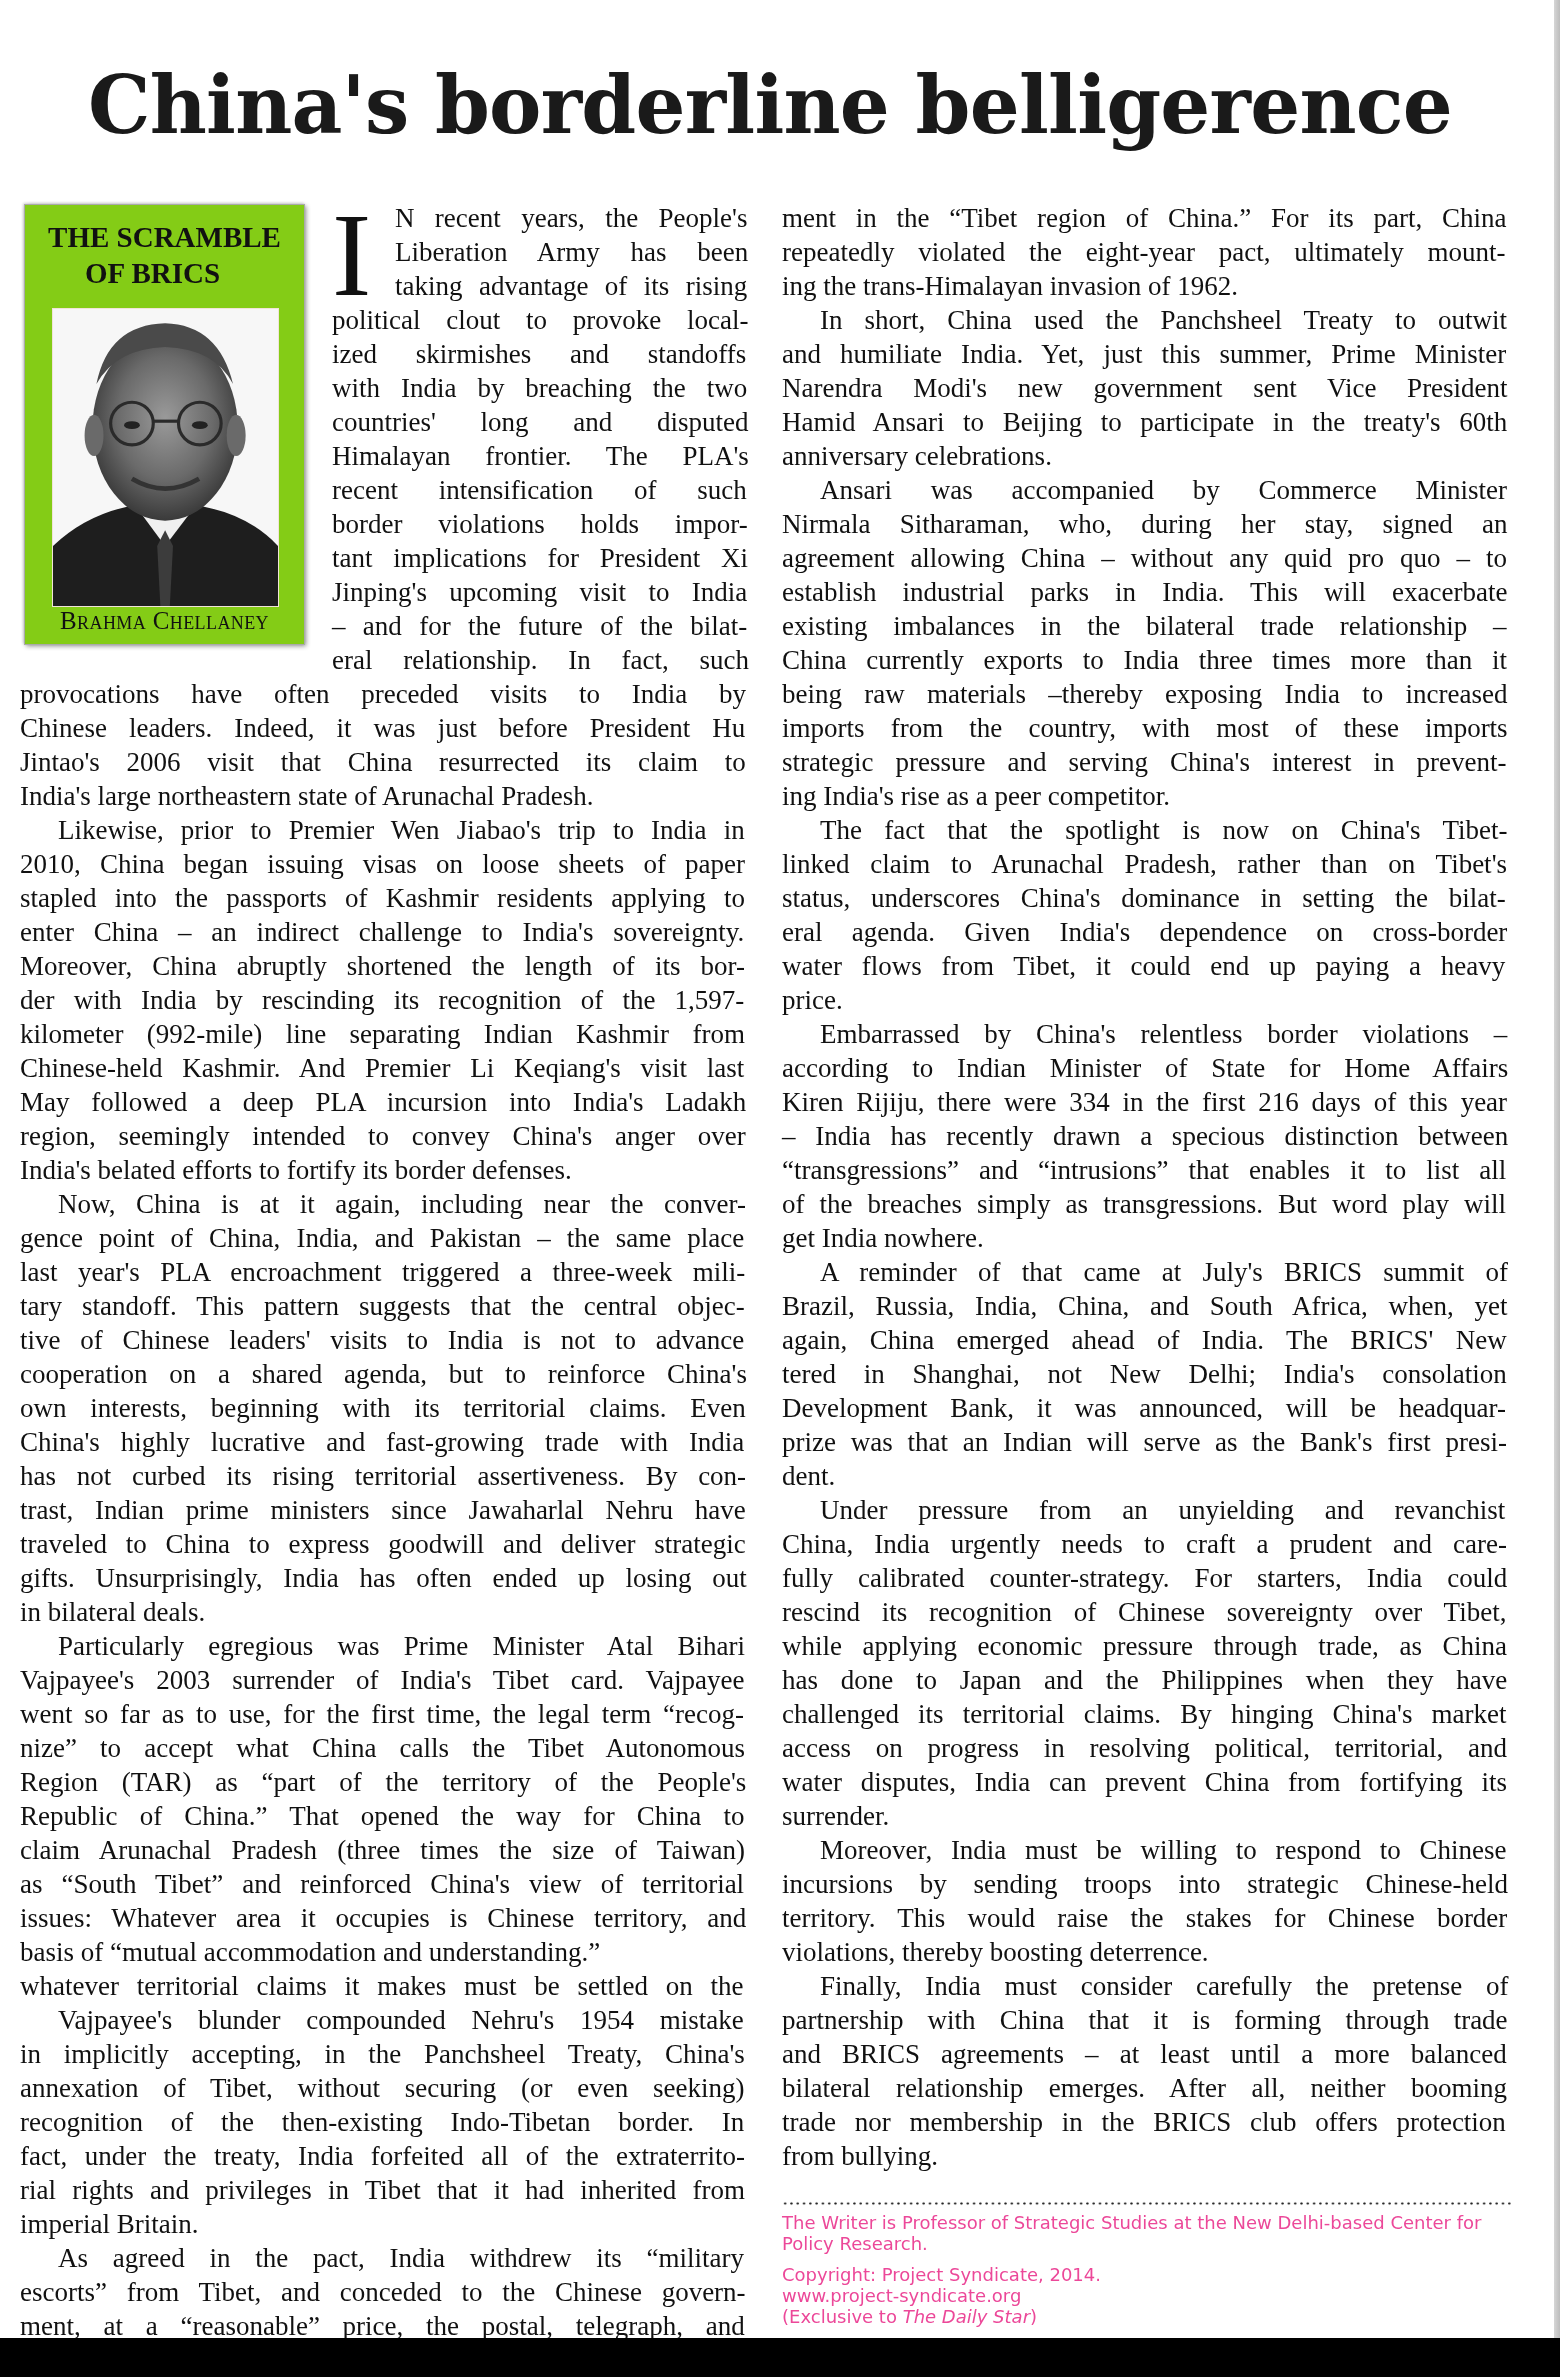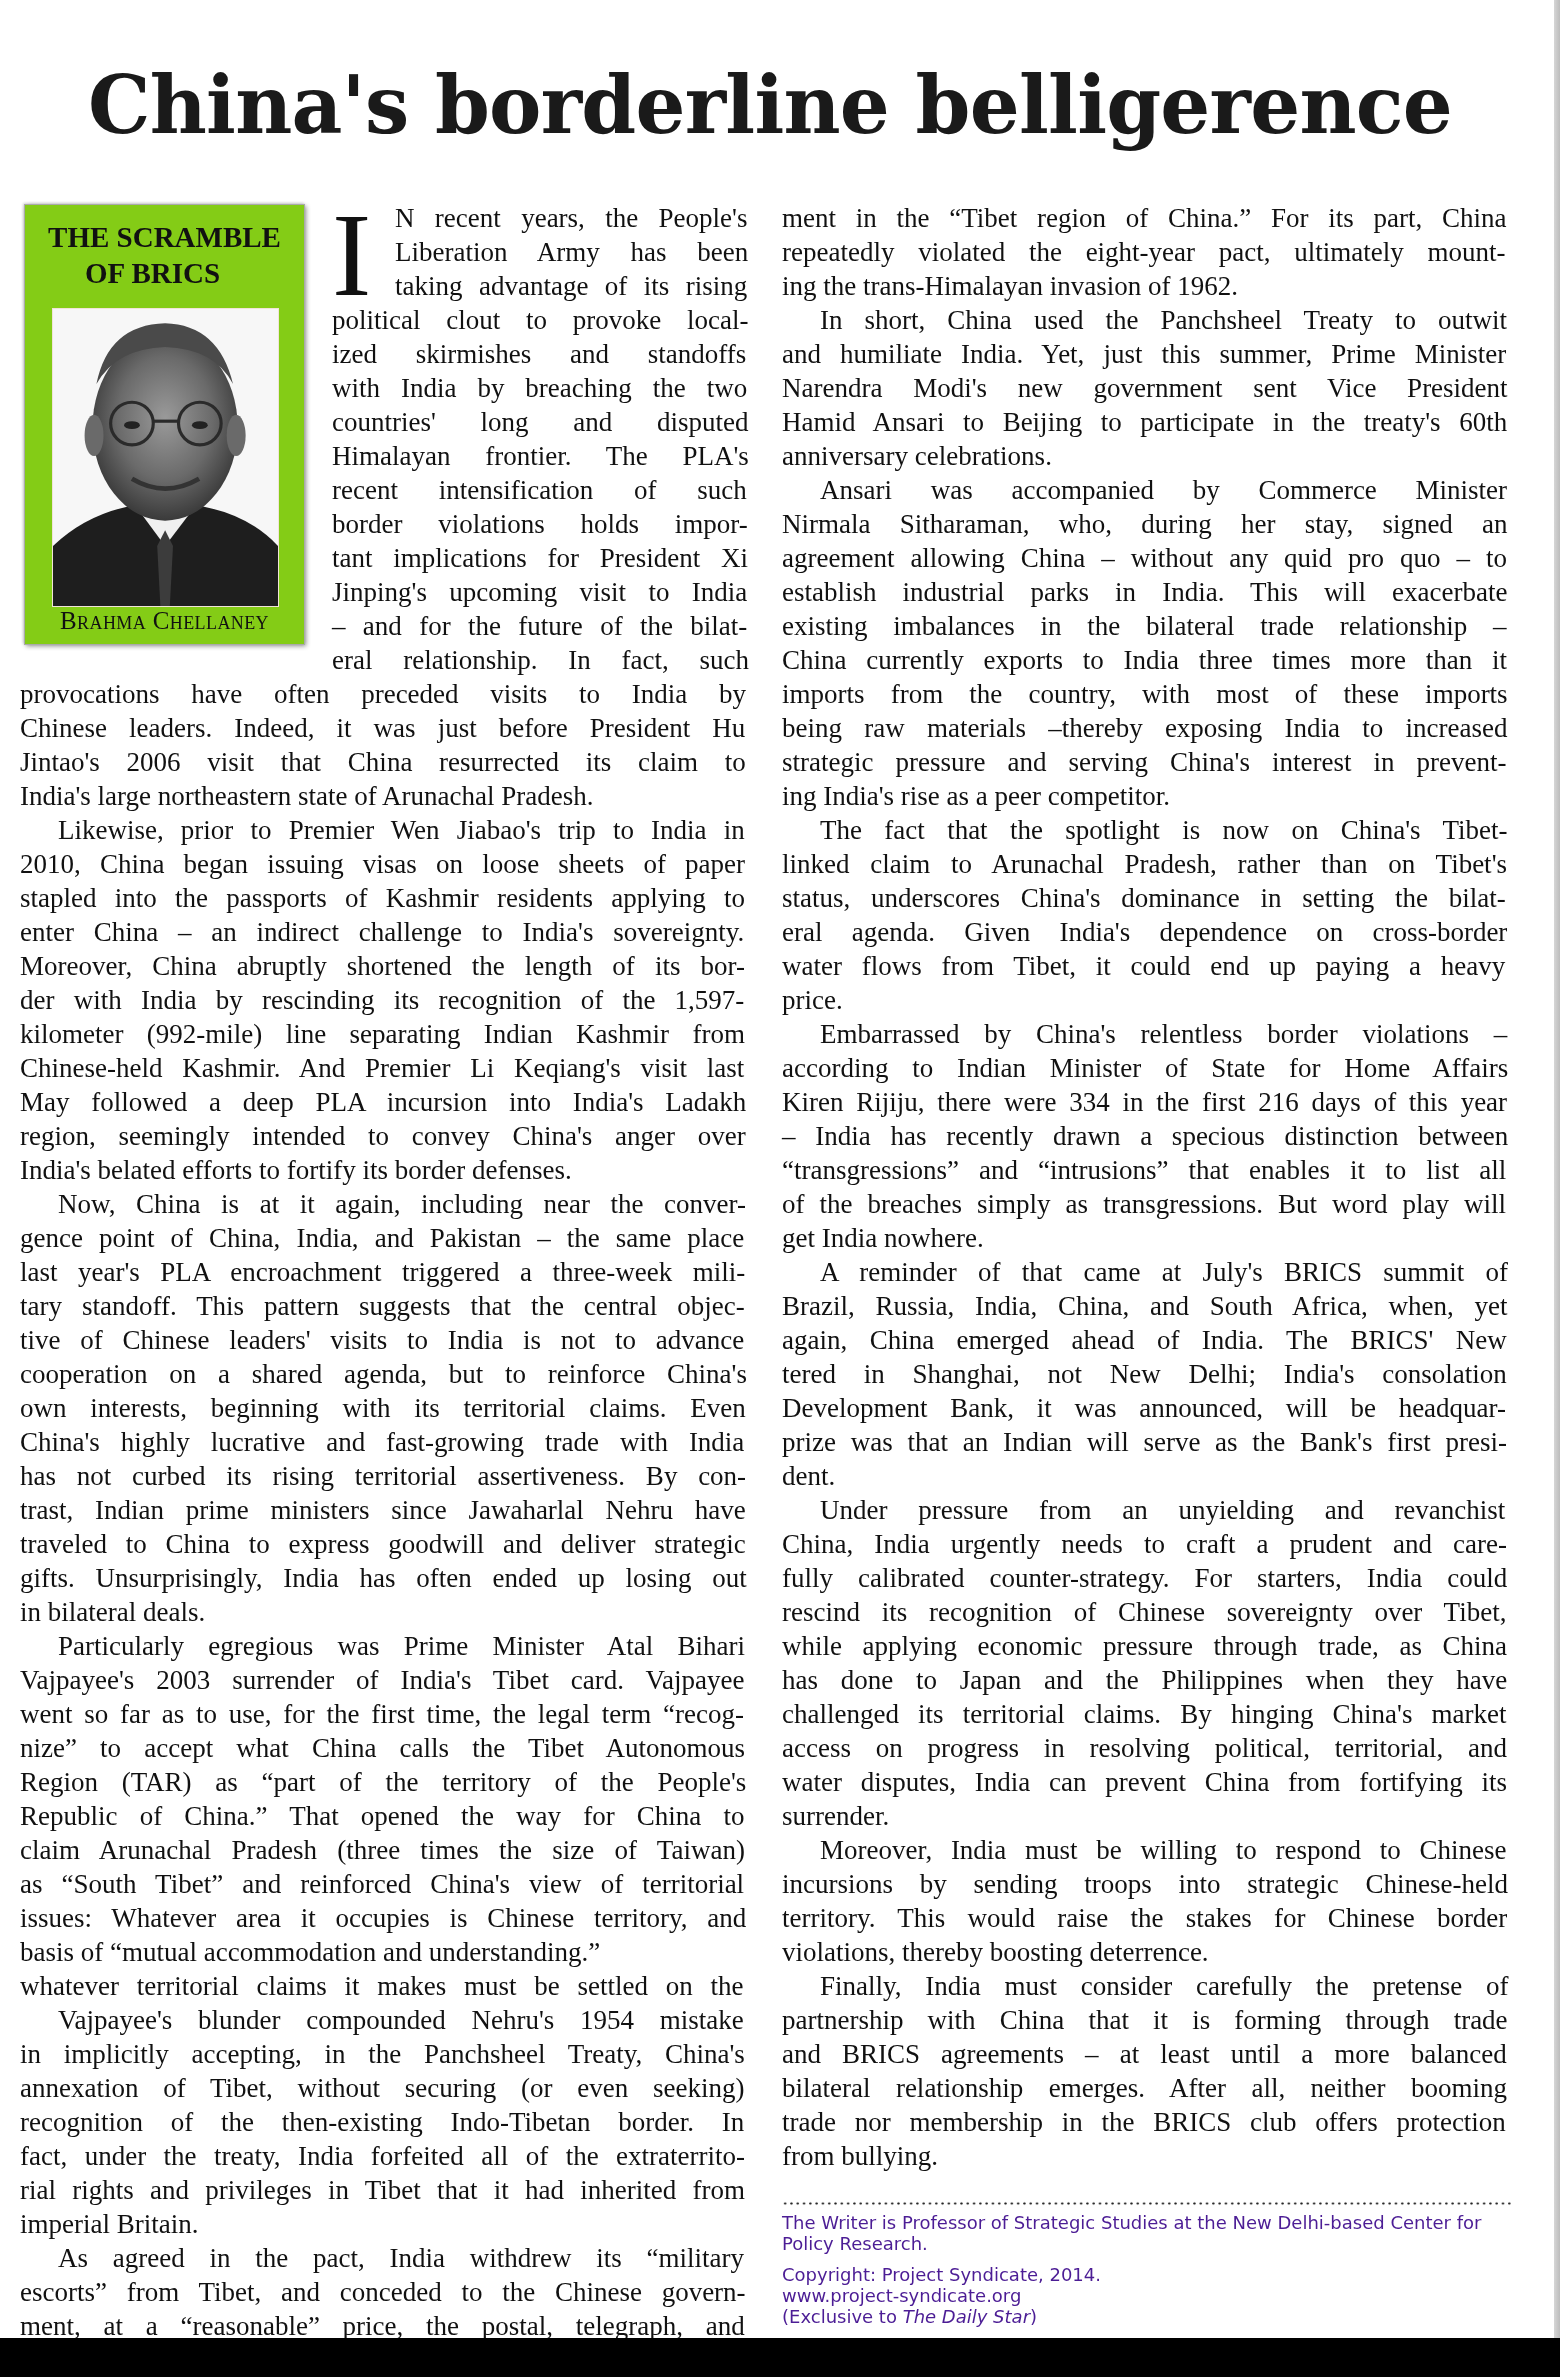--- a/index.html
+++ b/index.html
@@ -14,21 +14,21 @@
   .col { position:absolute; font-size:27px; line-height:34px; }
   .col .ln { display:block; height:34px; white-space:nowrap; text-align:justify; text-align-last:justify; overflow:visible; }
   .col .ln.last { text-align-last:left; }
   .col .ln.indent { padding-left:38px; }
   .col-left { left:20px; top:201px; width:731px; }
   .col-right { left:782px; top:201px; width:731px; }
   .col-left .ln.narrow { margin-left:312px; }
   .dropcap { position:absolute; left:332px; top:205px; font-size:118px; line-height:101px; font-weight:normal; font-family:"Liberation Serif",serif; color:#111; }
   .col-left .ln.capline { margin-left:375px; }
   .dots { position:absolute; left:782px; top:2201px; width:731px; height:4.7px; background-image:radial-gradient(circle,#222 0.9px,transparent 1.3px); background-size:6.3px 4.7px; }
-  .note { position:absolute; left:782px; width:735px; font-family:"DejaVu Sans",sans-serif; font-size:18px; line-height:21.3px; color:#4c1d95; }
+  .note { position:absolute; left:782px; width:735px; font-family:"DejaVu Sans",sans-serif; font-size:18px; line-height:21.3px; color:#ec4899; }
   .note i { font-style:italic; }
 </style>
 </head>
 <body>
 
 <div class="scroll-edge"></div>
 
 <h1 class="title">China's borderline belligerence</h1>
 
 <div class="sidebar">
@@ -141,22 +141,22 @@
     <span class="ln"><span style="display: inline-block; white-space: nowrap; word-spacing: 12.3px;">and humiliate India. Yet, just this summer, Prime Minister</span></span>
     <span class="ln"><span style="display: inline-block; white-space: nowrap; word-spacing: 24px;">Narendra Modi's new government sent Vice President</span></span>
     <span class="ln"><span style="display: inline-block; white-space: nowrap; word-spacing: 11.8px;">Hamid Ansari to Beijing to participate in the treaty's 60th</span></span>
     <span class="ln last"><span style="display: inline-block; white-space: nowrap;">anniversary celebrations.</span></span>
     <span class="ln indent"><span style="display: inline-block; white-space: nowrap; word-spacing: 32px;">Ansari was accompanied by Commerce Minister</span></span>
     <span class="ln"><span style="display: inline-block; white-space: nowrap; word-spacing: 22.5px;">Nirmala Sitharaman, who, during her stay, signed an</span></span>
     <span class="ln"><span style="display: inline-block; white-space: nowrap; word-spacing: 9.2px;">agreement allowing China – without any quid pro quo – to</span></span>
     <span class="ln"><span style="display: inline-block; white-space: nowrap; word-spacing: 19.3px;">establish industrial parks in India. This will exacerbate</span></span>
     <span class="ln"><span style="display: inline-block; white-space: nowrap; word-spacing: 19px;">existing imbalances in the bilateral trade relationship –</span></span>
     <span class="ln"><span style="display: inline-block; white-space: nowrap; word-spacing: 13px;">China currently exports to India three times more than it</span></span>
+    <span class="ln"><span style="display: inline-block; white-space: nowrap; word-spacing: 15.5px;">being raw materials –thereby exposing India to increased</span></span>
     <span class="ln"><span style="display: inline-block; white-space: nowrap; word-spacing: 19.4px;">imports from the country, with most of these imports</span></span>
-    <span class="ln"><span style="display: inline-block; white-space: nowrap; word-spacing: 15.5px;">being raw materials –thereby exposing India to increased</span></span>
     <span class="ln"><span style="display: inline-block; white-space: nowrap; word-spacing: 15.3px;">strategic pressure and serving China's interest in prevent-</span></span>
     <span class="ln last"><span style="display: inline-block; white-space: nowrap;">ing India's rise as a peer competitor.</span></span>
     <span class="ln indent"><span style="display: inline-block; white-space: nowrap; word-spacing: 15.6px;">The fact that the spotlight is now on China's Tibet-</span></span>
     <span class="ln"><span style="display: inline-block; white-space: nowrap; word-spacing: 14px;">linked claim to Arunachal Pradesh, rather than on Tibet's</span></span>
     <span class="ln"><span style="display: inline-block; white-space: nowrap; word-spacing: 14px;">status, underscores China's dominance in setting the bilat-</span></span>
     <span class="ln"><span style="display: inline-block; white-space: nowrap; word-spacing: 22.5px;">eral agenda. Given India's dependence on cross-border</span></span>
     <span class="ln"><span style="display: inline-block; white-space: nowrap; word-spacing: 13px;">water flows from Tibet, it could end up paying a heavy</span></span>
     <span class="ln last"><span style="display: inline-block; white-space: nowrap;">price.</span></span>
     <span class="ln indent"><span style="display: inline-block; white-space: nowrap; word-spacing: 18px;">Embarrassed by China's relentless border violations –</span></span>
     <span class="ln"><span style="display: inline-block; white-space: nowrap; word-spacing: 17px;">according to Indian Minister of State for Home Affairs</span></span>

